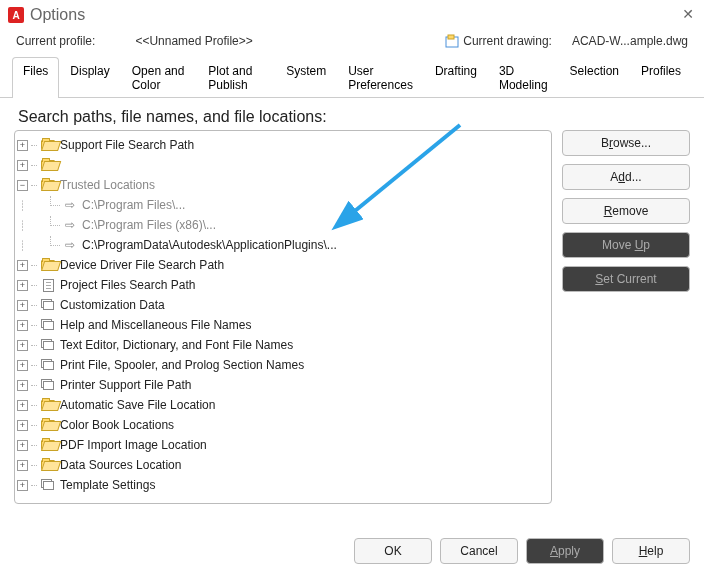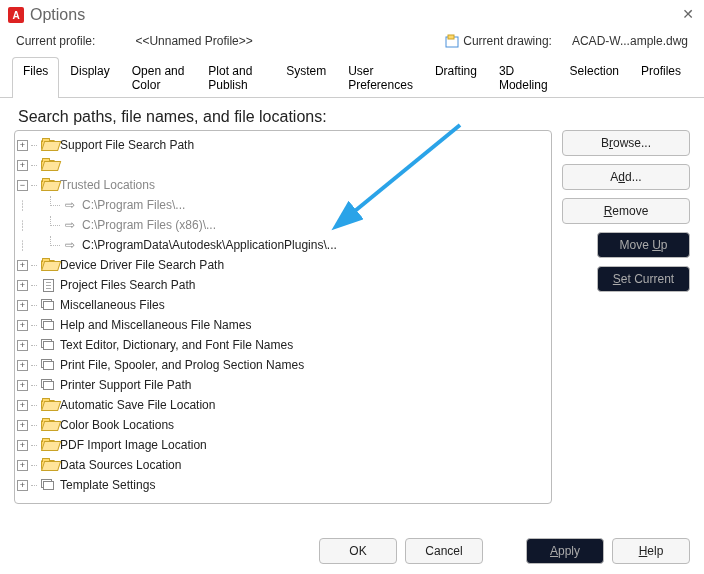--- a/index.html
+++ b/index.html
@@ -32,21 +32,21 @@
 .folder.open::after { content: ""; position: absolute; left: -1px; bottom: -1px; width: 15px; height: 8px; background: #ffe49a; border: 1px solid #c9a227; transform: skewX(-18deg); transform-origin: bottom left; }
 .stack-icon { width: 14px; height: 12px; position: relative; }
 .stack-icon span { position: absolute; width: 11px; height: 9px; border: 1px solid #888; background: #fff; }
 .stack-icon span:nth-child(1){ left:0; top:0; }
 .stack-icon span:nth-child(2){ left:2px; top:2px; }
 .doc-icon { width: 11px; height: 13px; border: 1px solid #888; background: #fff; position: relative; }
 .doc-icon::after { content: ""; position: absolute; top: 2px; left: 2px; right: 2px; height: 1px; background: #aaa; box-shadow: 0 3px 0 #aaa, 0 6px 0 #aaa; }
 .arrow-icon { font-size: 12px; color: #888; }
 .buttons { width: 128px; display: flex; flex-direction: column; gap: 8px; }
 .btn { height: 26px; border: 1px solid #bbb; border-radius: 4px; background: #f6f6f6; font-size: 12px; color: #222; cursor: pointer; }
-.btn.disabled { color: #aaa; background: #0f172a; cursor: default; margin-left: 35px; }
+.btn.disabled { color: #aaa; background: #404040; cursor: default; }
 .btn u { text-decoration: underline; }
 .bottom-bar { position: absolute; bottom: 10px; right: 14px; display: flex; gap: 8px; }
 .bottom-bar .btn { width: 78px; }
 .annot-arrow { position: absolute; pointer-events: none; z-index: 50; }
 </style>
 </head>
 <body>
 
 <div class="titlebar">
   <span class="titlebar-icon">A</span>
@@ -152,21 +152,21 @@
         </div>
         <div class="node">
           <span class="expander">+</span>
           <span style="width:6px;border-bottom:1px dotted #bbb;height:1px;margin:0 1px"></span>
           <span class="icon">
             <span class="stack-icon">
               <span></span>
               <span></span>
             </span>
           </span>
-          <span>Miscellaneous Files</span>
+          <span>Customization Data</span>
         </div>
         <div class="node">
           <span class="expander">+</span>
           <span style="width:6px;border-bottom:1px dotted #bbb;height:1px;margin:0 1px"></span>
           <span class="icon">
             <span class="stack-icon">
               <span></span>
               <span></span>
             </span>
           </span>

